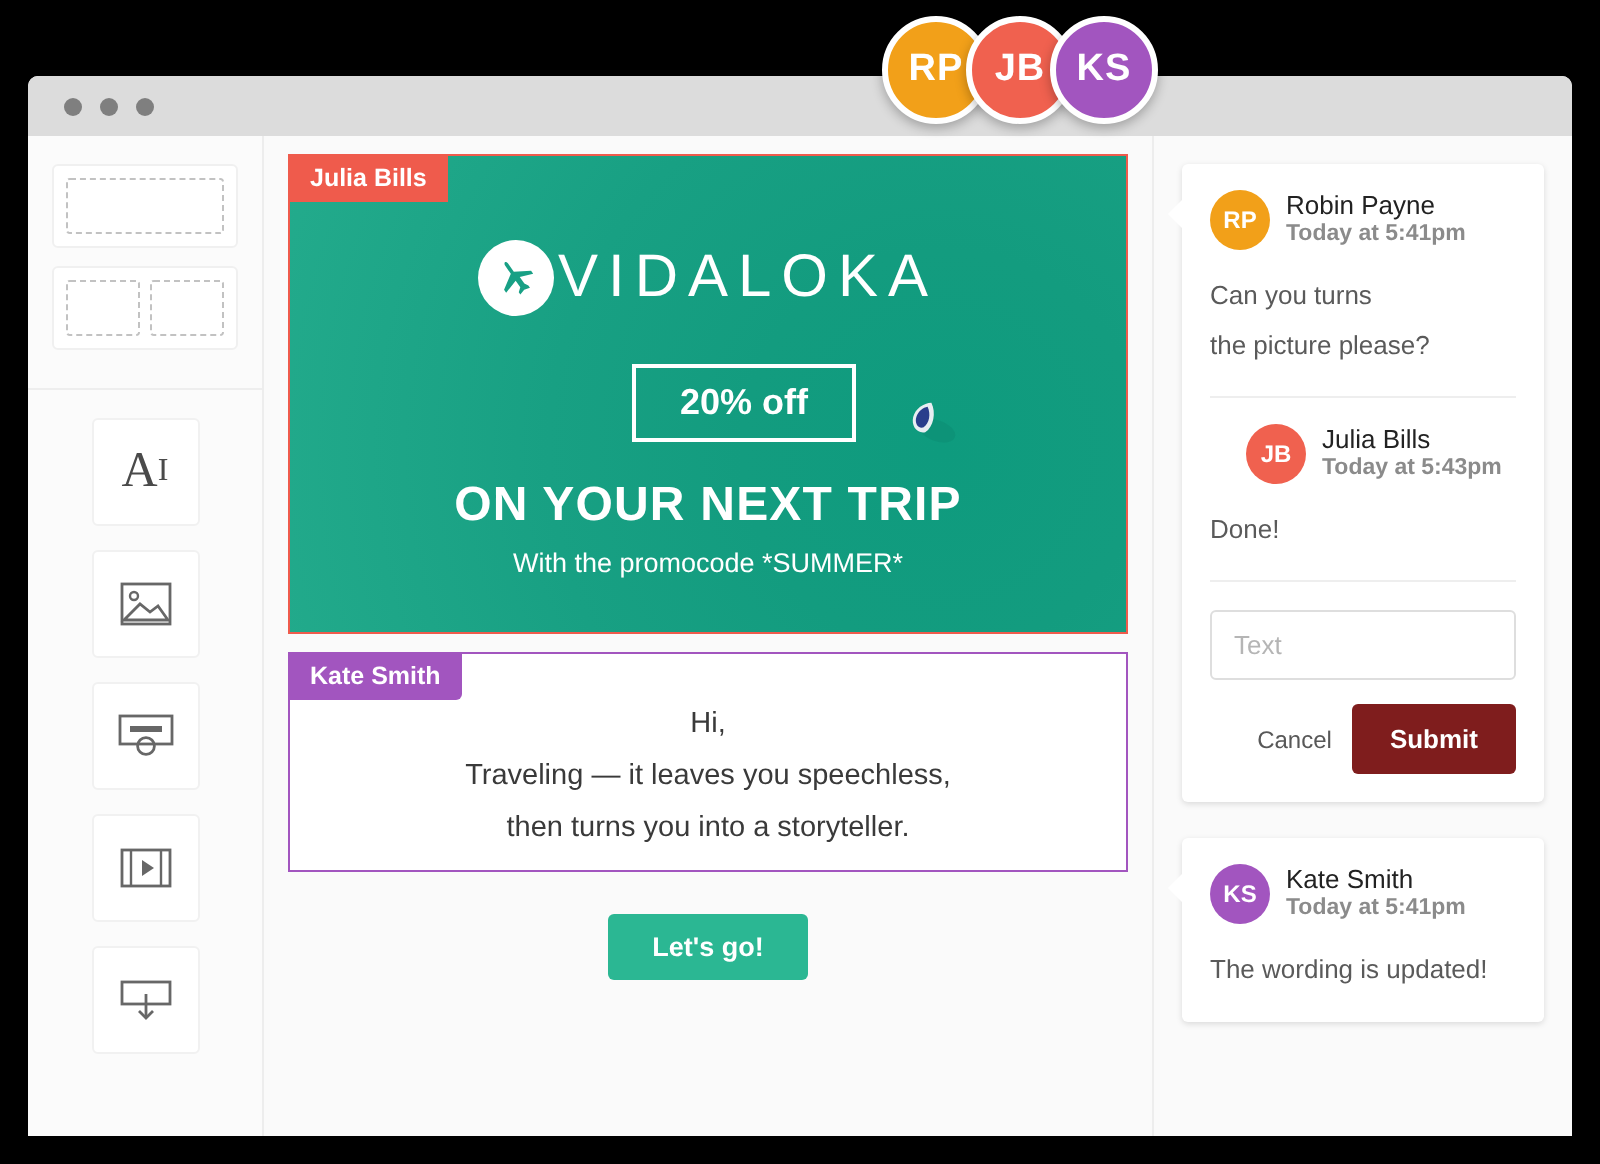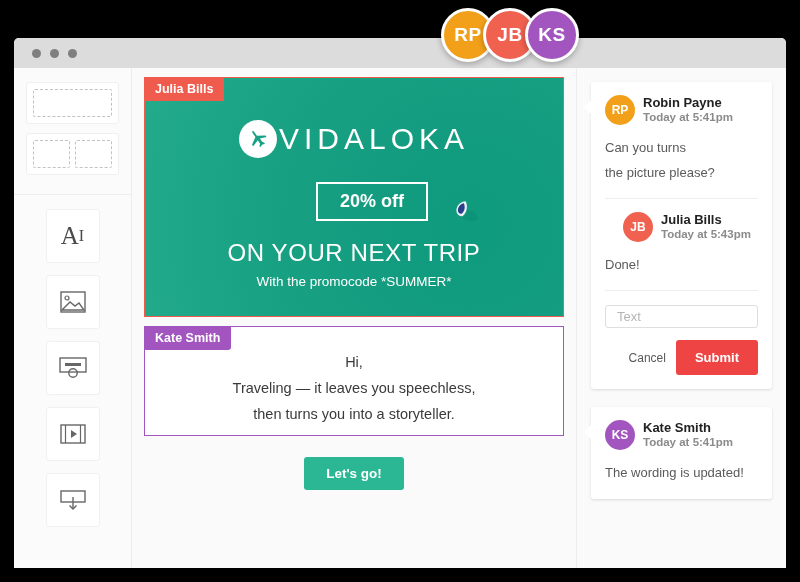--- a/index.html
+++ b/index.html
@@ -70,21 +70,21 @@
   .hero-logo { margin-top: 42px; display: flex; align-items: center; gap: 2px; }
   .plane-circle {
     width: 38px; height: 38px; border-radius: 50%; background: #fff;
     display: flex; align-items: center; justify-content: center;
   }
   .brand { color: #fff; font-size: 30px; letter-spacing: 5px; font-weight: 300; }
   .offer-box {
     margin-top: 24px; border: 2px solid #fff; padding: 7px 22px;
     color: #fff; font-size: 18px; font-weight: bold; margin-left: 36px;
   }
-  .hero-h2 { margin-top: 18px; color: #fff; font-size: 24px; font-weight: normal; letter-spacing: .6px; text-align: center; }
+  .hero-h2 { margin-top: 18px; color: #fff; font-size: 24px; font-weight: bold; letter-spacing: .6px; text-align: center; }
   .hero-sub { margin-top: 7px; color: #fff; font-size: 13.5px; }
   .boat { position: absolute; right: 85px; top: 120px; width: 26px; height: 26px; }
 
   .textblock {
     margin-top: 9px; background: #fff; border: 1px solid #a255bf;
     height: 110px; display: flex; flex-direction: column;
     align-items: center; justify-content: center; padding-top: 14px;
   }
   .textblock p { color: #3a3a3a; font-size: 14.5px; line-height: 26px; text-align: center; }
 
@@ -105,34 +105,34 @@
     border-top: 7px solid transparent; border-bottom: 7px solid transparent;
     border-right: 7px solid #fff;
   }
   .chead { display: flex; align-items: center; gap: 8px; }
   .chead.indent { padding-left: 18px; }
   .av-sm {
     width: 30px; height: 30px; border-radius: 50%; flex: 0 0 30px;
     color: #fff; font-size: 12px; font-weight: bold;
     display: flex; align-items: center; justify-content: center;
   }
-  .cname { font-size: 13px; font-weight: bold; color: #222; line-height: 15px; }
+  .cname { font-size: 13px; font-weight: normal; color: #222; line-height: 15px; }
   .ctime { font-size: 11.5px; font-weight: bold; color: #8b8b8b; line-height: 15px; }
   .cbody { font-size: 13px; color: #5a5a5a; line-height: 25px; margin-top: 10px; }
   .divider { height: 1px; background: #eee; margin: 13px 0 0 0; }
   .reply-input {
-    width: 100%; margin-top: 14px; height: 23px; border: 1px solid #dedede;
+    width: 100%; margin-top: 14px; height: 35px; border: 1px solid #dedede;
     border-radius: 3px; padding: 0 11px; font-size: 13px; color: #555;
     font-family: "Liberation Sans", sans-serif; background: #fff;
   }
   .reply-input::placeholder { color: #b5b5b5; }
   .reply-actions { display: flex; align-items: center; justify-content: flex-end; gap: 10px; margin-top: 12px; }
   .btn-cancel { background: none; border: none; font-size: 12px; color: #585858; cursor: pointer; font-family: "Liberation Sans", sans-serif; }
   .btn-submit {
-    background: #ef4444; border: none; border-radius: 3px; color: #fff;
+    background: #7f1d1d; border: none; border-radius: 3px; color: #fff;
     font-size: 13px; font-weight: bold; padding: 10px 19px; cursor: pointer;
     font-family: "Liberation Sans", sans-serif;
   }
 </style>
 </head>
 <body>
 
 <div id="stage">
 
   <div class="avatar-row">

